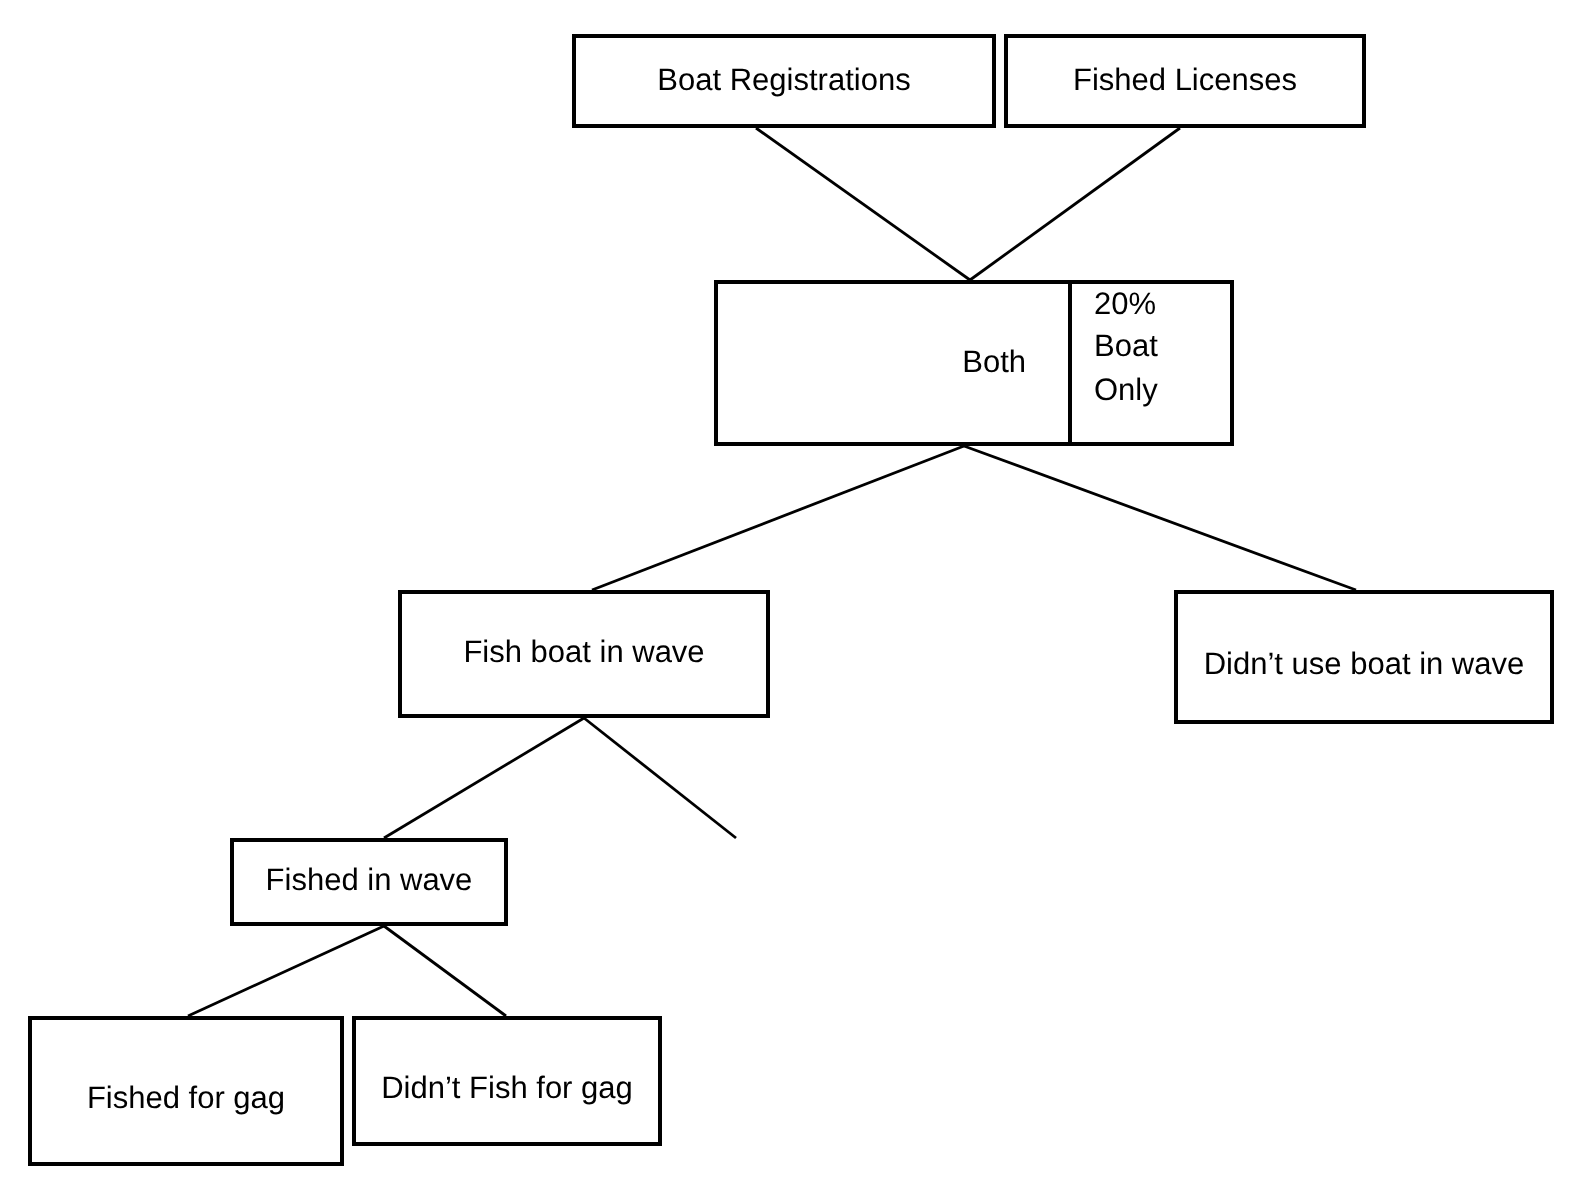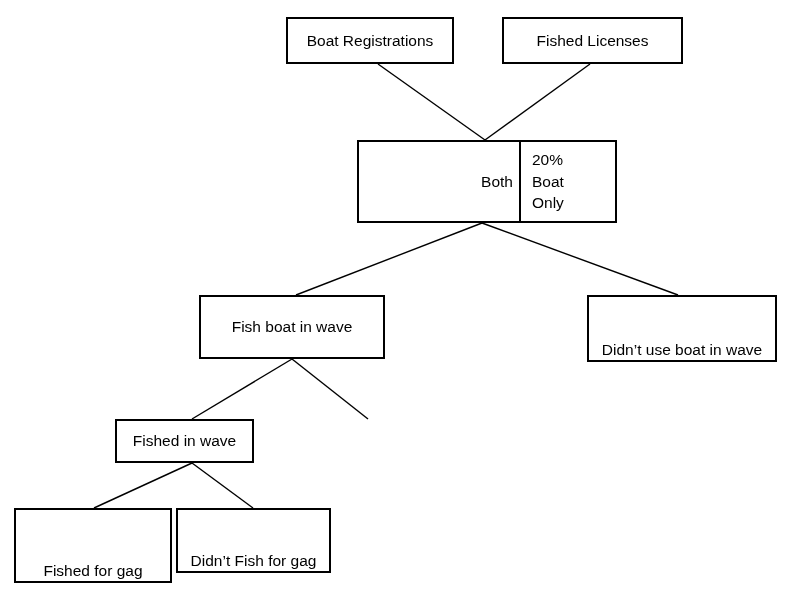--- a/index.html
+++ b/index.html
@@ -42,21 +42,21 @@
   .node .label {
     display: block;
     padding: 0 6px;
   }
   
   .node.vc {
     align-items: center;
   }
   
   .node.vt {
-    align-items: flex-end;
+    align-items: center;
     padding-top: 9px;
   }
   
   .node.split {
     padding: 0;
     display: block;
   }
   .split-inner {
     position: relative;
     width: 100%;
@@ -70,28 +70,27 @@
     bottom: 0;
     display: flex;
     align-items: center;
     justify-content: flex-end;
     font-size: 15.5px;
   }
   .split-side {
     position: absolute;
     right: 0;
     top: 0;
-    width: 96px;
+    width: 81px;
     bottom: 0;
     border-left: 2px solid #000000;
     box-sizing: border-box;
     display: flex;
     flex-direction: column;
     align-items: flex-start;
-    justify-content: center;
     padding-left: 11px;
     font-size: 15.5px;
     line-height: 1.38;
     text-align: left;
   }
   .split-side span { display: block; }
 </style>
 </head>
 <body>
 
@@ -103,21 +102,21 @@
       <line x1="590" y1="64" x2="485" y2="140"></line>
       <line x1="482" y1="223" x2="296" y2="295"></line>
       <line x1="482" y1="223" x2="678" y2="295"></line>
       <line x1="292" y1="359" x2="192" y2="419"></line>
       <line x1="292" y1="359" x2="368" y2="419"></line>
       <line x1="192" y1="463" x2="94" y2="508"></line>
       <line x1="192" y1="463" x2="253" y2="508"></line>
     </g>
   </svg>
 
-  <div class="node vc" id="node-boat-registrations" style="left:286px; top:17px; width:168px; height:47px;">
+  <div class="node vc" id="node-boat-registrations" style="left:286px; top:17px; width:212px; height:47px;">
     <span class="label">Boat Registrations</span>
   </div>
 
   <div class="node vc" id="node-fishing-licenses" style="left:502px; top:17px; width:181px; height:47px;">
     <span class="label">Fished Licenses</span>
   </div>
 
   <div class="node split" id="node-both" style="left:357px; top:140px; width:260px; height:83px;">
     <div class="split-inner">
       <div class="split-main">

